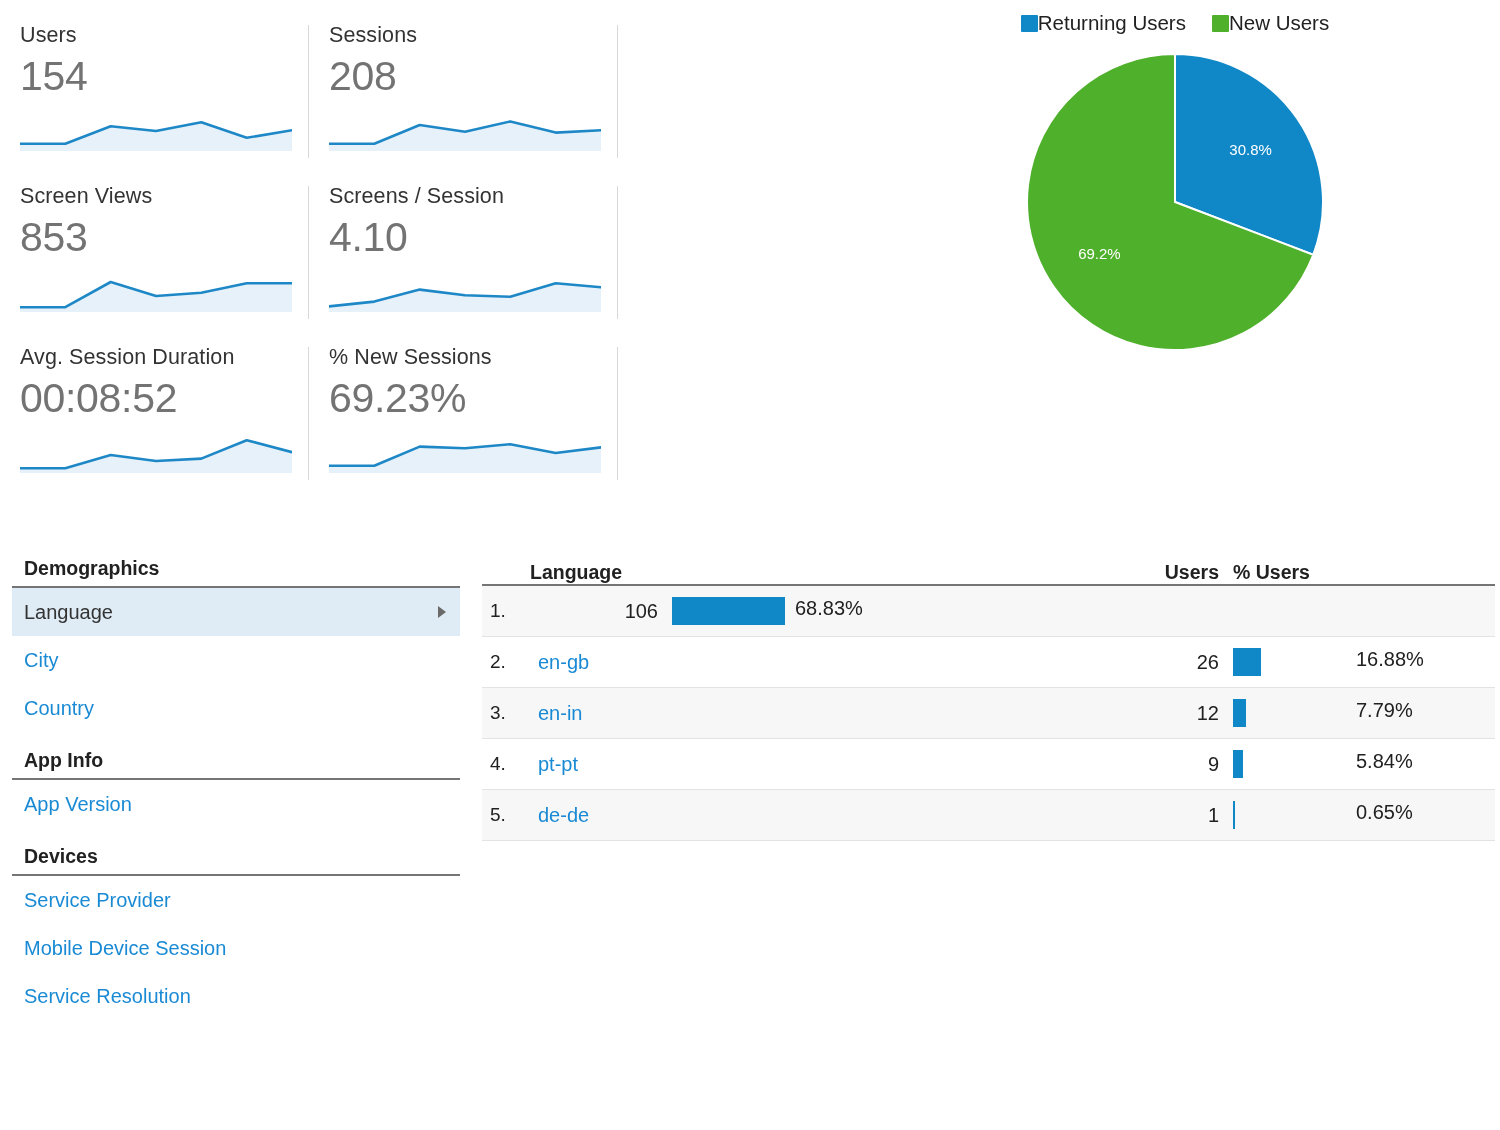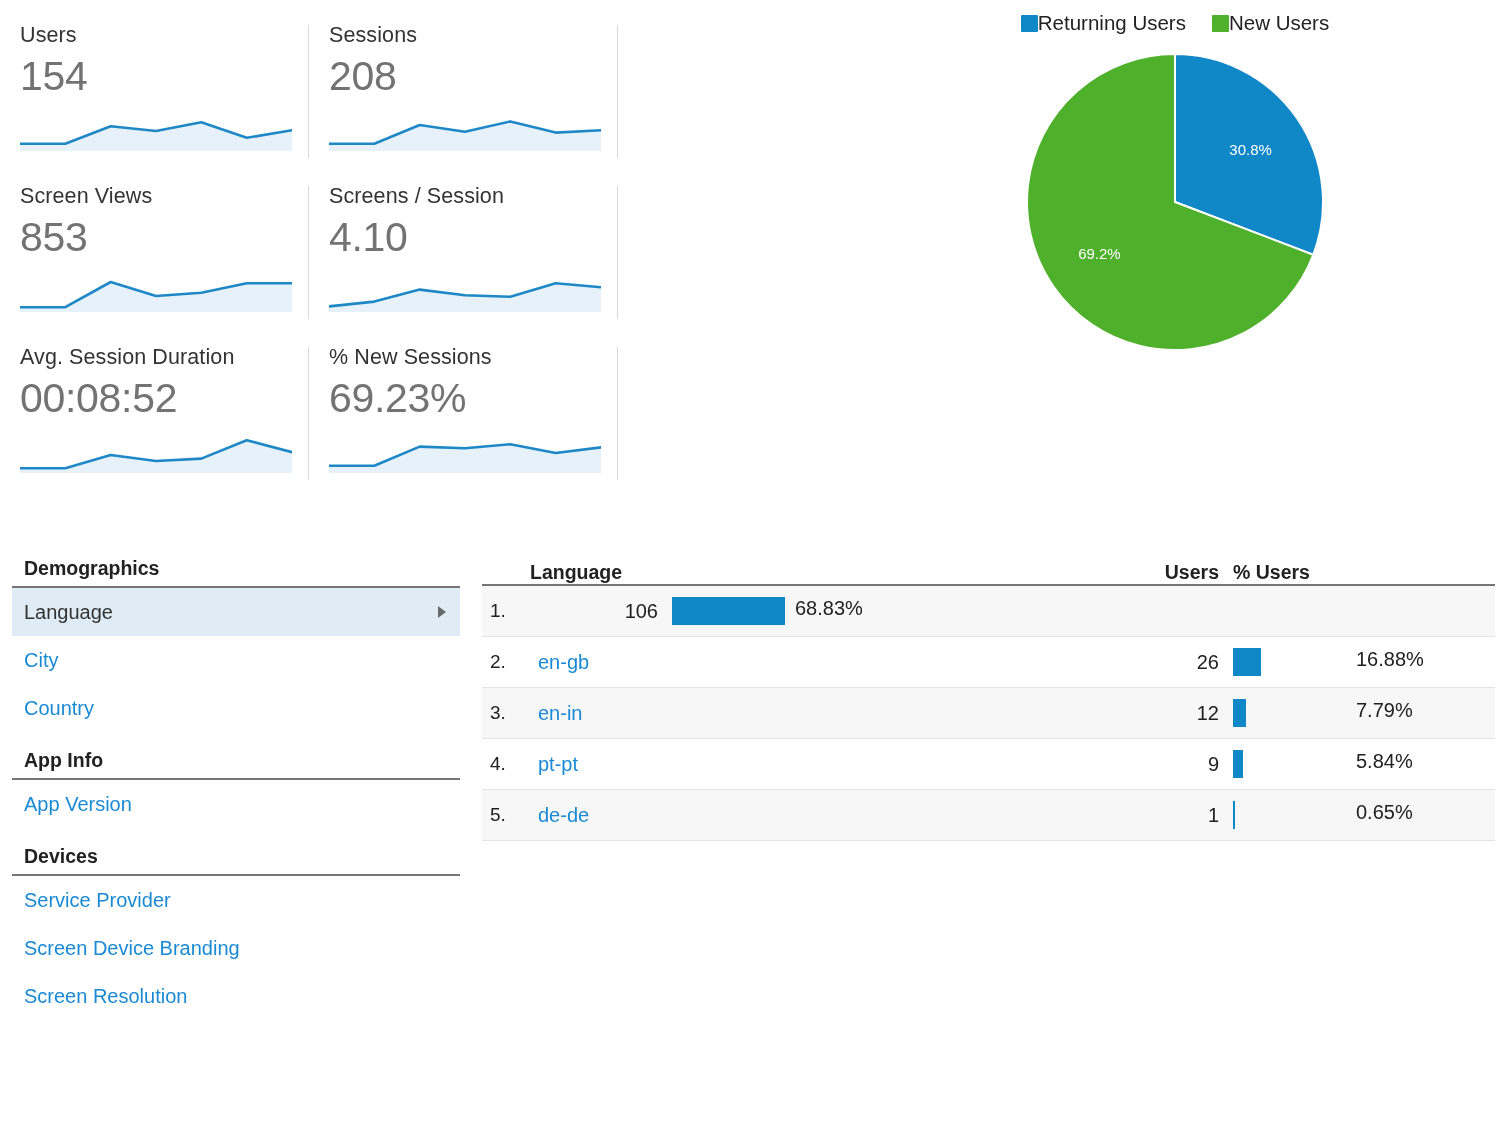--- a/index.html
+++ b/index.html
@@ -336,24 +336,24 @@
       <div class="nav-group-title">App Info</div>
       <div class="nav-item">
         <span>App Version</span>
       </div>
       <div class="nav-gap"></div>
       <div class="nav-group-title">Devices</div>
       <div class="nav-item">
         <span>Service Provider</span>
       </div>
       <div class="nav-item">
-        <span>Screen Device Branding</span>
-      </div>
-      <div class="nav-item">
-        <span>Screen Resolution</span>
+        <span>Mobile Device Session</span>
+      </div>
+      <div class="nav-item">
+        <span>Service Resolution</span>
       </div>
     </div>
 
   <div id="language-table">
     <div class="tbl-head">
       <div class="col-rank"></div>
       <div class="col-lang">Language</div>
       <div class="col-users">Users</div>
       <div class="col-pct">% Users</div>
     </div>

